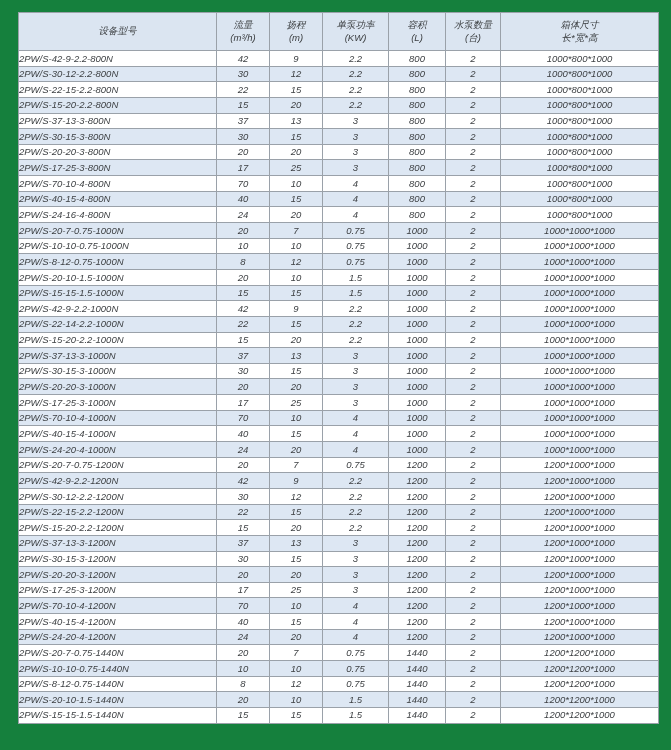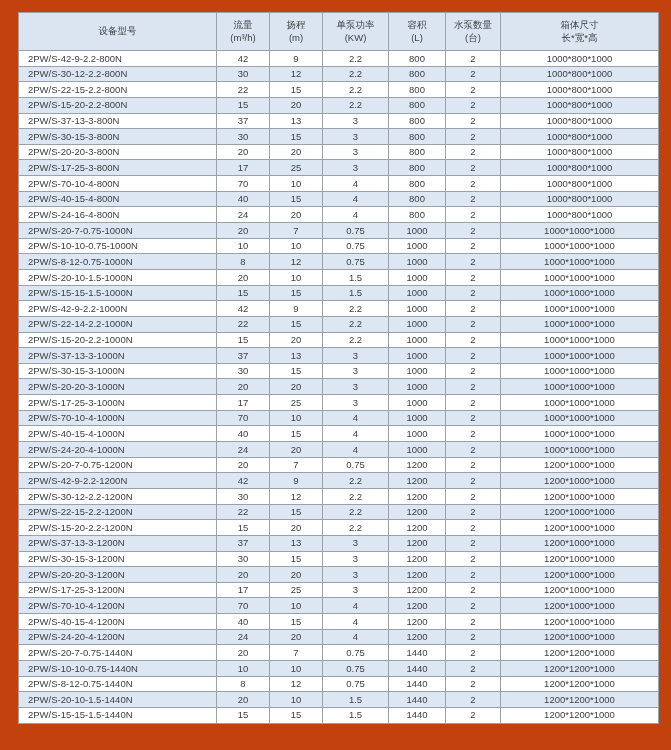--- a/index.html
+++ b/index.html
@@ -5,22 +5,23 @@
   html, body {
     margin: 0;
     padding: 0;
     background: #ffffff;
     font-family: "Liberation Sans", "DejaVu Sans", sans-serif;
   }
   .page {
     position: relative;
     width: 671px;
     height: 750px;
-    background: #c2410c;
+    background: #15803d;
     overflow: hidden;
+    font-style: italic;
   }
   .table-wrap {
     position: absolute;
     left: 18px;
     top: 12px;
   }
   table.spec-table {
     border-collapse: collapse;
     table-layout: fixed;
     width: 635px;
@@ -43,21 +44,21 @@
   tbody tr:nth-child(odd)  { background: #ffffff; }
   tbody td { font-size: 9.5px; line-height: 1; }
   
   .col0 { width: 197px; }
   .col1 { width: 52px; margin-top: 35px; }
   .col2 { width: 52px; }
   .col3 { width: 65px; margin-left: 40px; }
   .col4 { width: 56px; }
   .col5 { width: 54px; }
   .col6 { width: 157px; }
-  tbody td.col0 { text-align: left; padding-left: 9px; }
+  tbody td.col0 { text-align: left; }
 </style>
 </head>
 <body>
 
 <div class="page">
   <div class="table-wrap">
     <table class="spec-table">
       <thead>
         <tr>
             <th class="col0">

